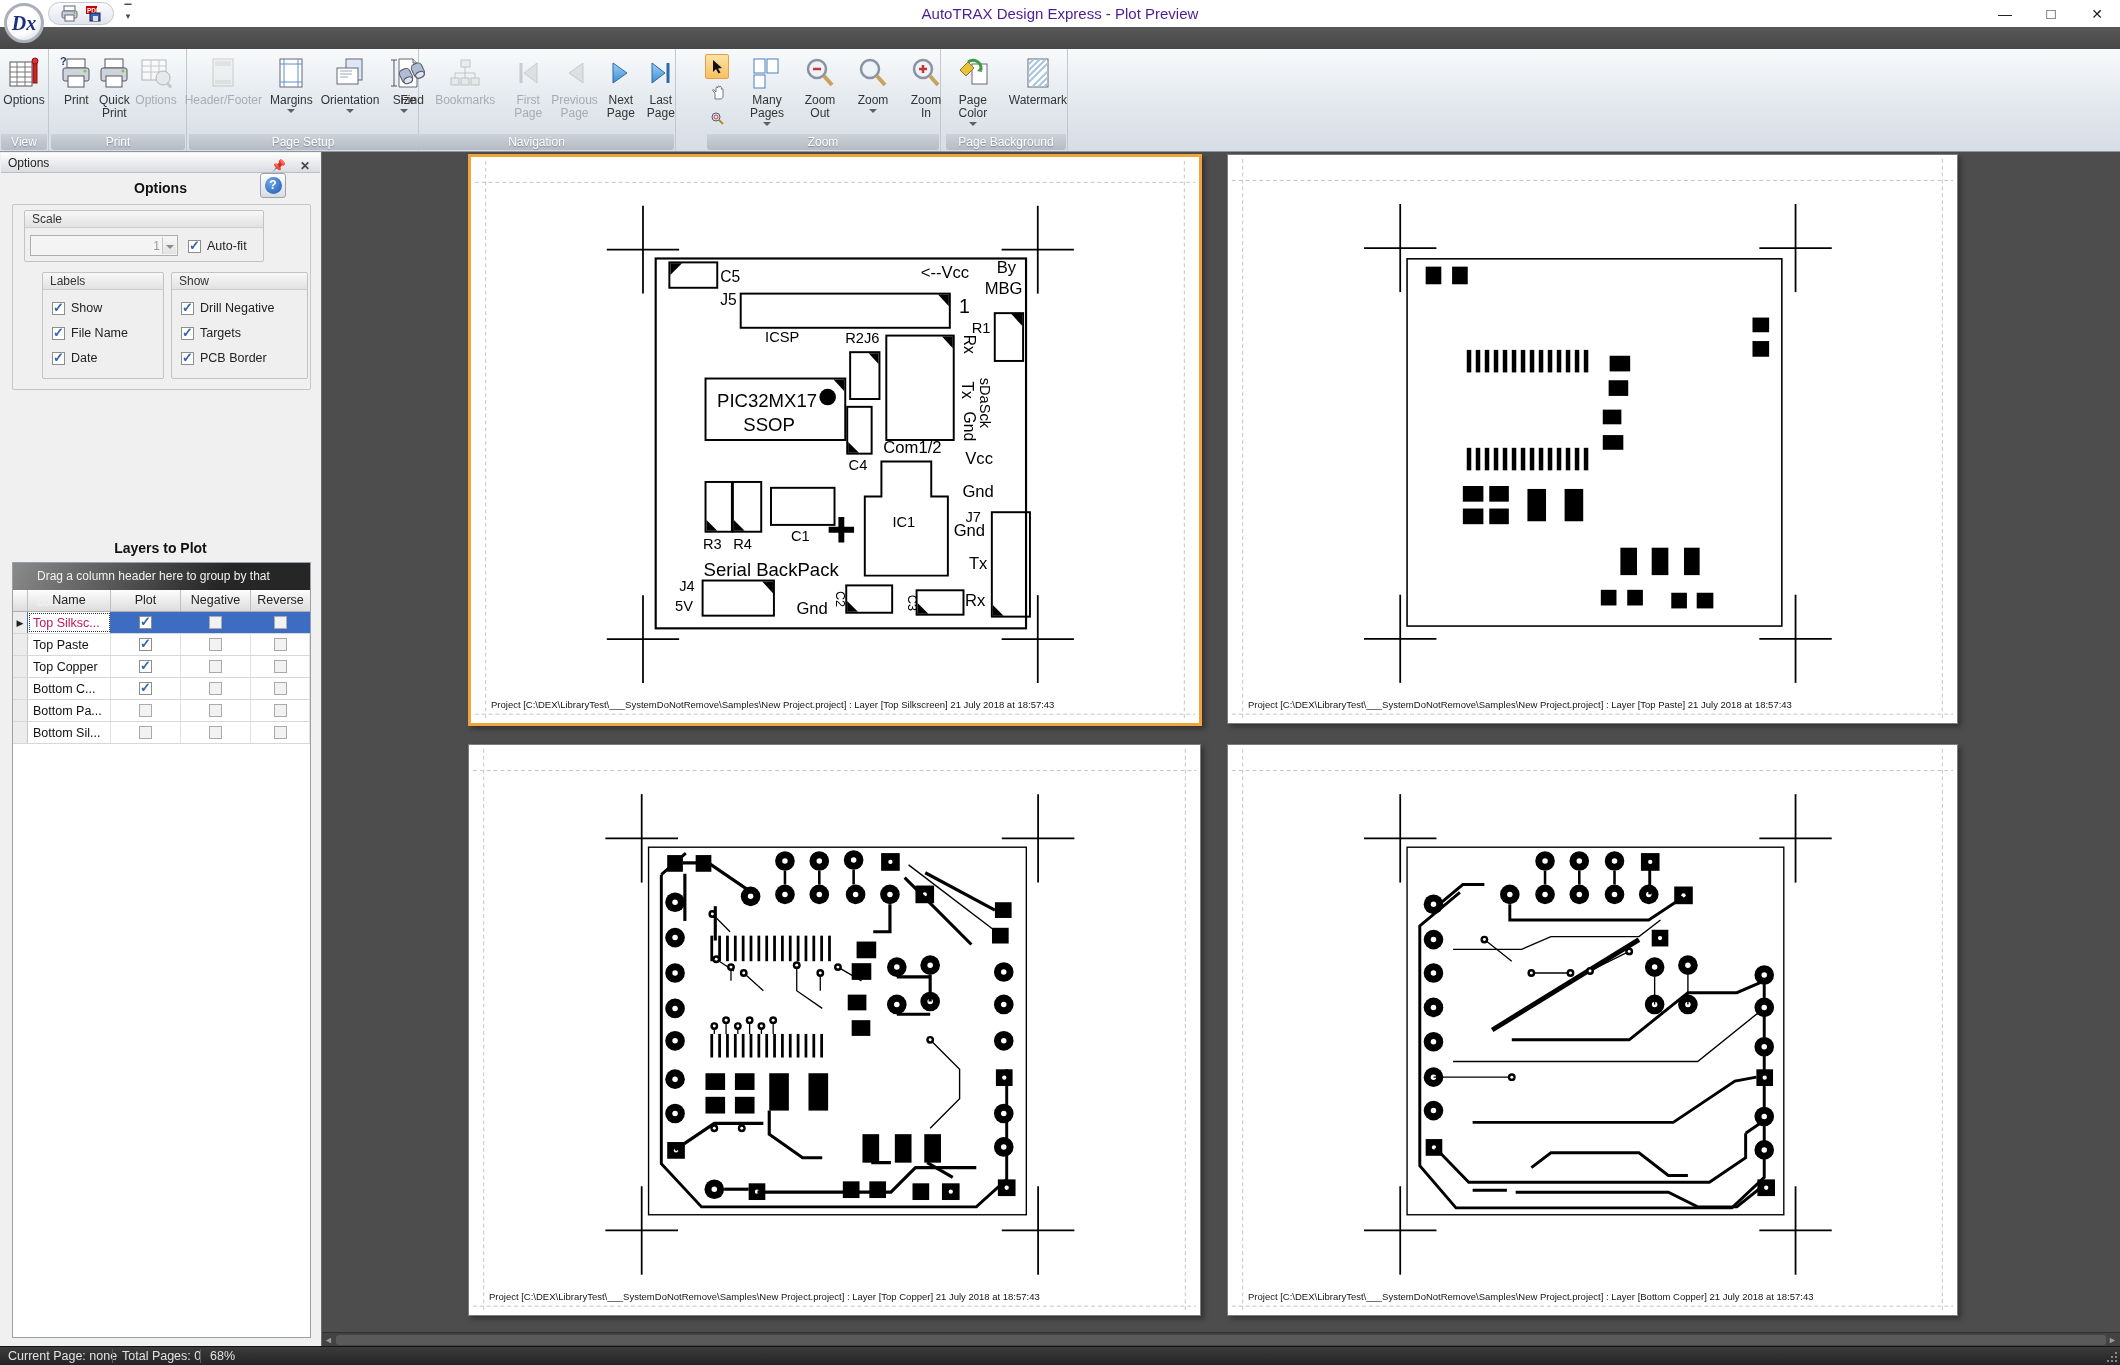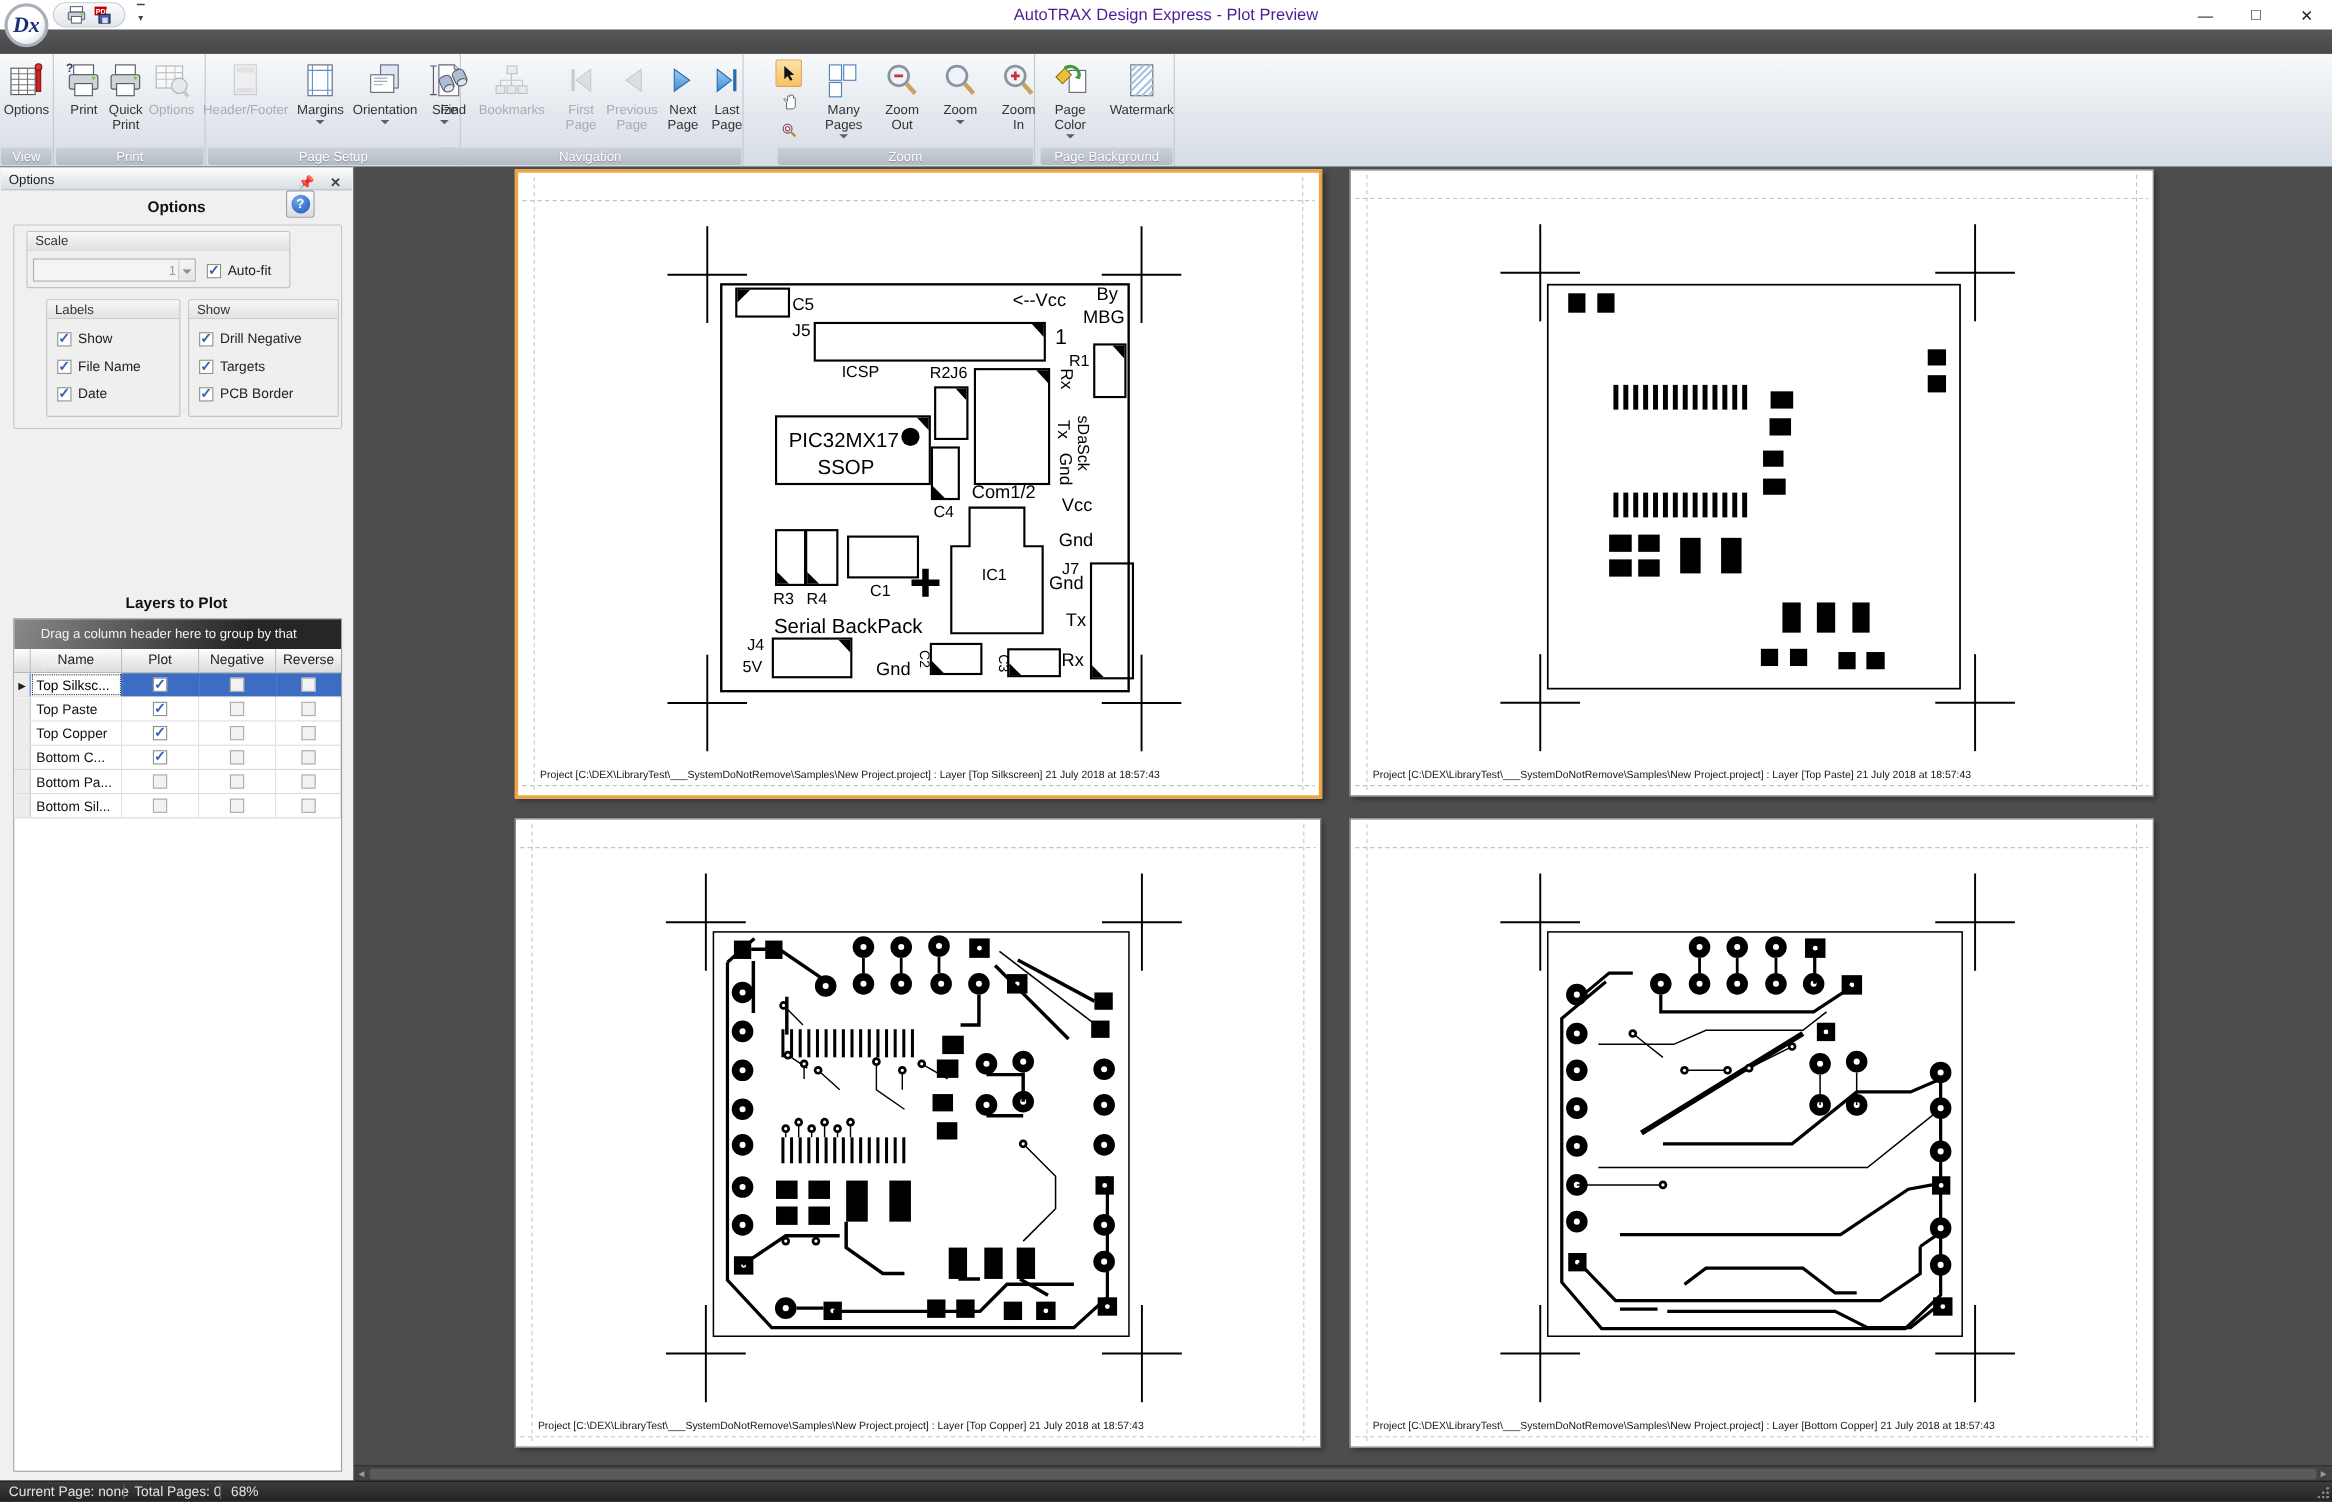--- a/index.html
+++ b/index.html
@@ -57,21 +57,21 @@
 
 .lgrid{position:absolute;left:12px;top:410px;width:299px;bottom:8px;border:1px solid #9aa0a8;background:#fff;}
 .ghint{height:27px;background:linear-gradient(115deg,#8a8a8a,#262626 70%);color:#f2f2f2;font-size:12px;line-height:26px;padding-left:24px;}
 .ghead{display:flex;height:22px;background:linear-gradient(#fdfdfd,#dcdcdc);border-bottom:1px solid #b0b0b0;}
 .ghc{border-right:1px solid #bfbfbf;font-size:12.5px;color:#222;text-align:center;line-height:21px;}
 .grow{display:flex;height:22px;border-bottom:1px solid #d8d8d8;background:#fff;}
 .gcell{border-right:1px solid #e2e2e2;display:flex;align-items:center;}
 .gind{background:#ececec;border-right:1px solid #c6c6c6;justify-content:center;}
 .gname{font-size:12.5px;color:#111;padding-left:5px;}
 .grow.sel .gcell{background:#3d6dc2;border-right-color:#3d6dc2;}
-.grow.sel .gcell.gname{background:#fff;outline:1px dotted #333;outline-offset:-2px;color:#000000;}
+.grow.sel .gcell.gname{background:#fff;outline:1px dotted #333;outline-offset:-2px;color:#be185d;}
 .grow.sel .gcell.gind{background:#ececec;}
 .gcheck{justify-content:center;}
 
 .main{position:absolute;left:322px;top:152px;right:0;bottom:19px;background:#4d4d4d;}
 .page{position:absolute;background:#fff;border:1px solid #7d7d7d;box-shadow:3px 3px 5px rgba(0,0,0,.35);}
 .page.selected{border:3px solid #f0a43c;}
 .page svg{position:absolute;left:0;top:0;width:100%;height:100%;}
 .pcap{position:absolute;left:20px;bottom:13px;font-size:9.5px;color:#141414;white-space:nowrap;letter-spacing:0px;}
 .hscroll{position:absolute;left:0;right:0;bottom:0;height:14px;background:#434343;border-top:1px solid #303030;}
 .hs-arrow{position:absolute;top:2px;width:10px;height:10px;color:#9a9a9a;font-size:9px;line-height:10px;}

